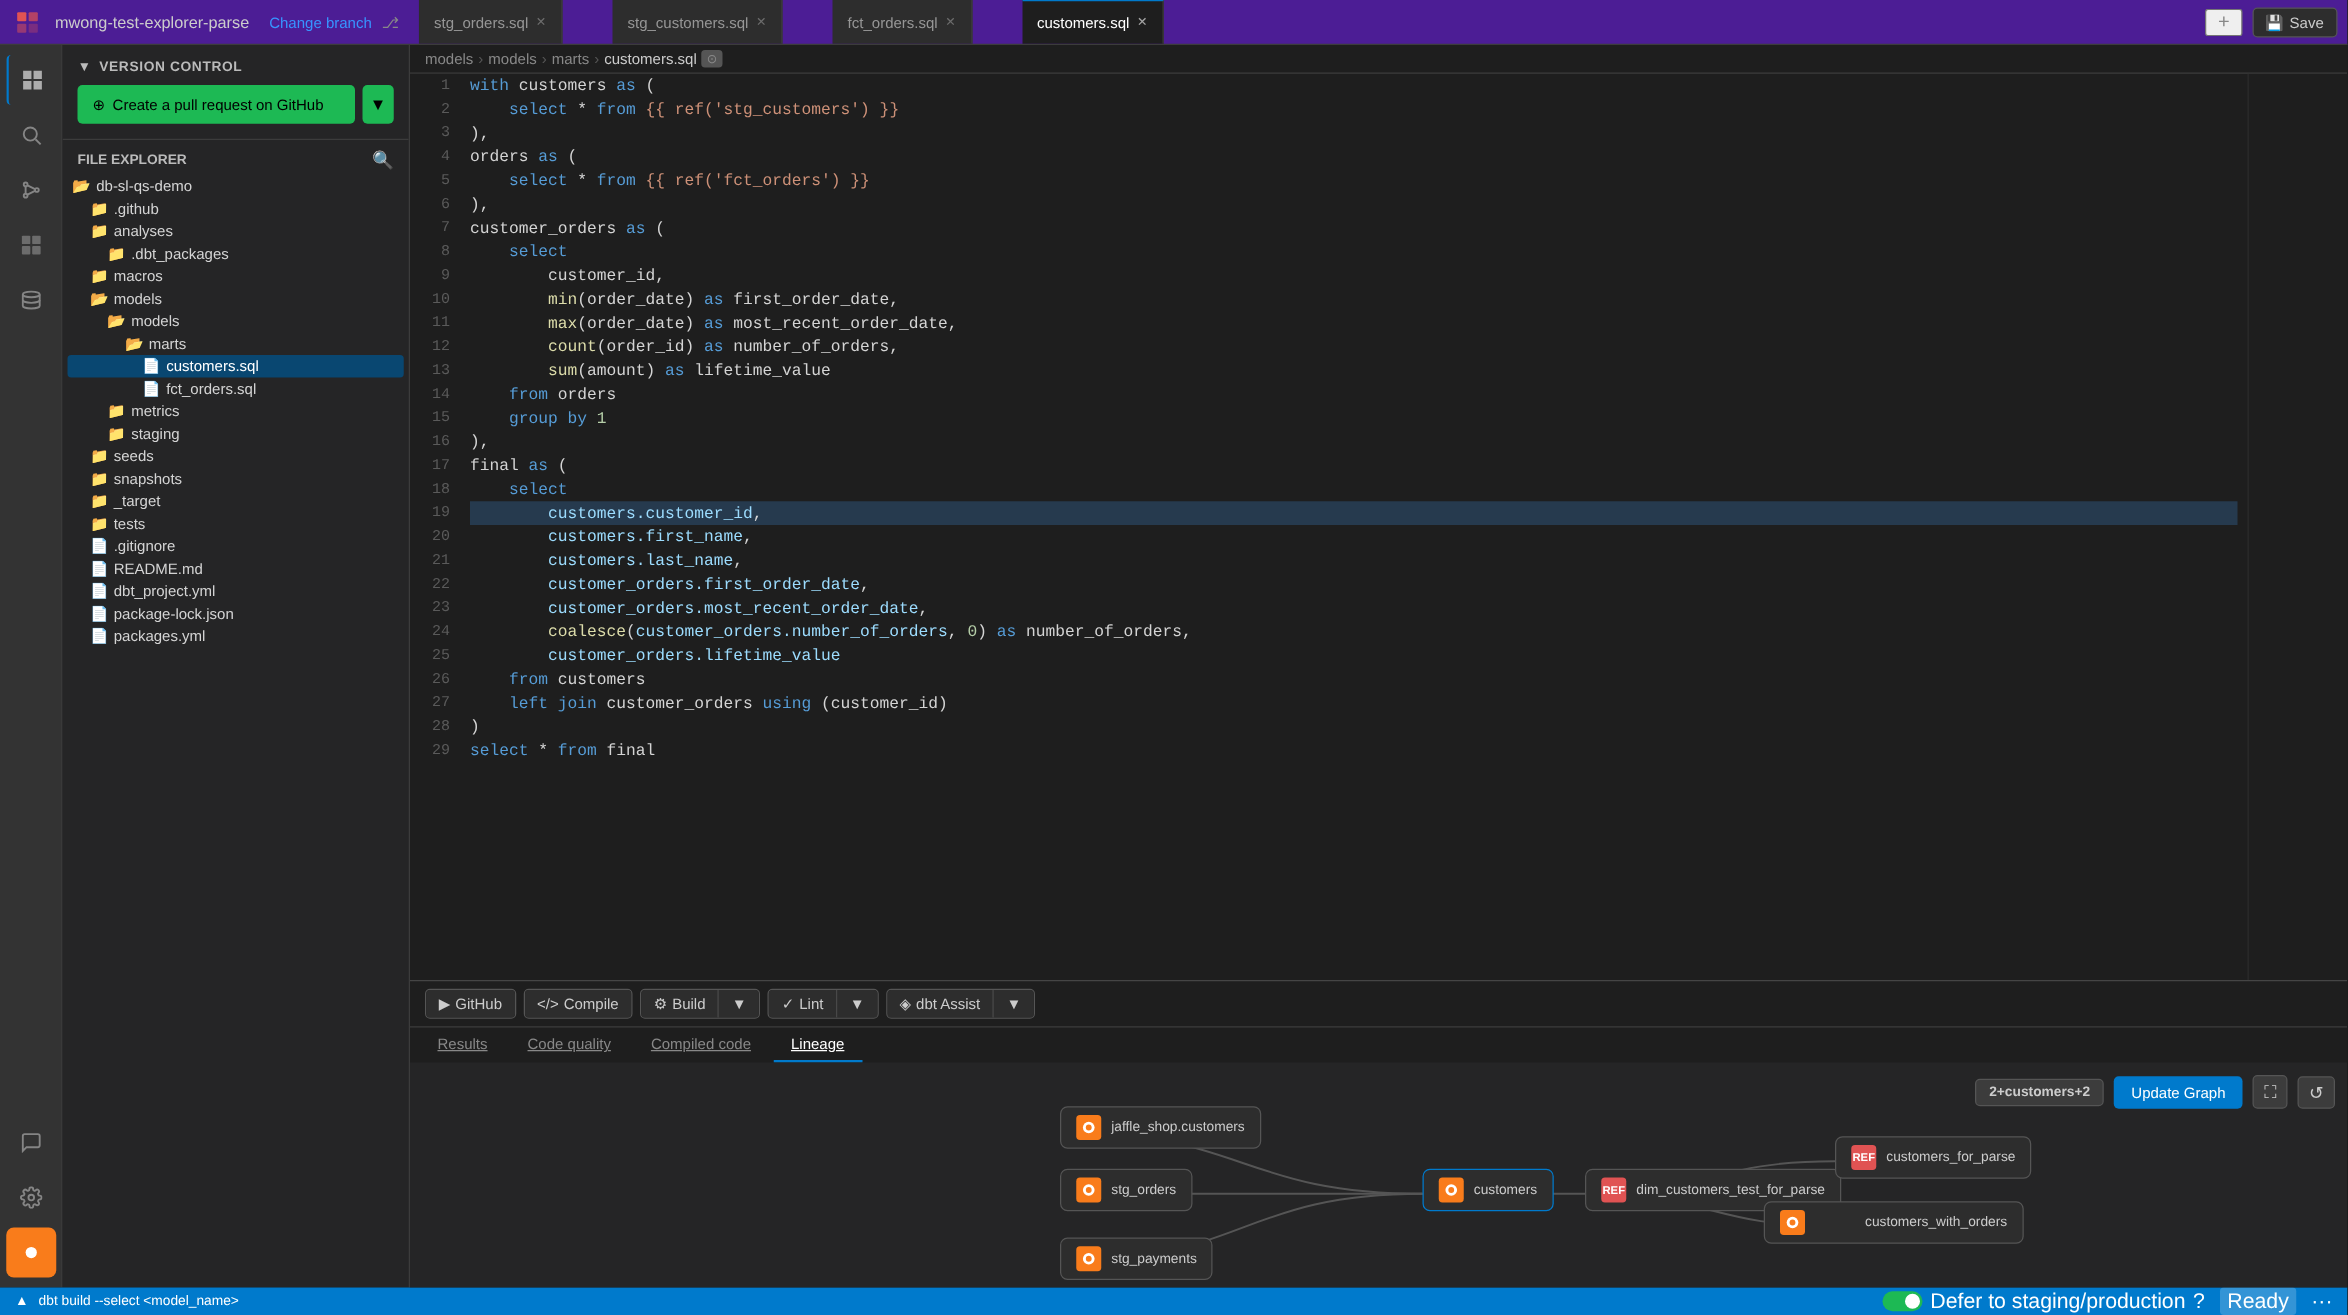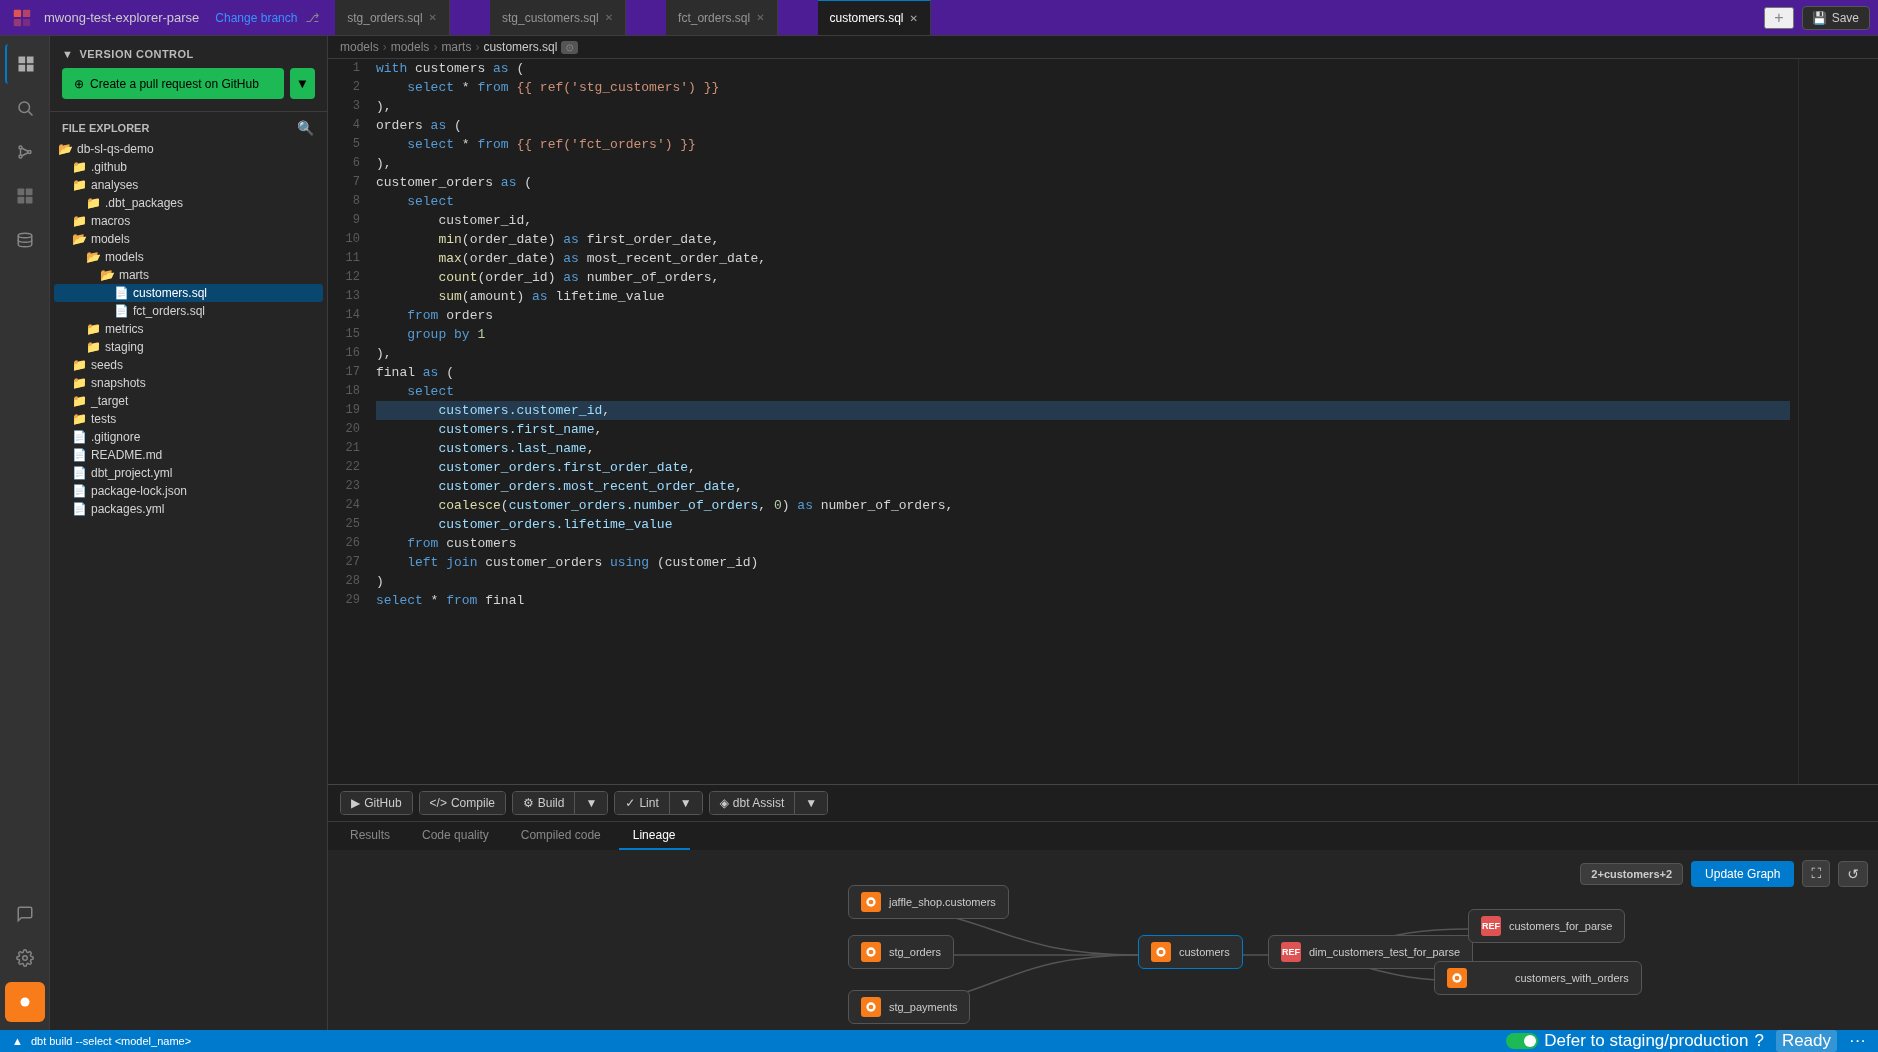--- a/index.html
+++ b/index.html
@@ -71,21 +71,21 @@
 
     
     .bottom-panel { background: #1e1e1e; border-top: 1px solid #454545; flex-shrink: 0; }
     .bottom-toolbar { display: flex; align-items: center; padding: 6px 12px; gap: 6px; border-bottom: 1px solid #3c3c3c; }
     .btn-toolbar { display: flex; align-items: center; gap: 4px; padding: 4px 10px; border: 1px solid #555; border-radius: 4px; background: #2d2d2d; color: #ccc; cursor: pointer; font-size: 12px; }
     .btn-group { display: flex; border: 1px solid #555; border-radius: 4px; overflow: hidden; }
     .btn-group .btn-part { padding: 4px 10px; background: #2d2d2d; color: #ccc; cursor: pointer; font-size: 12px; display: flex; align-items: center; gap: 4px; border: none; }
     .btn-group .divider { width: 1px; background: #555; }
 
     .tab-bar-bottom { display: flex; align-items: center; gap: 4px; padding: 0 8px; }
-    .bottom-tab { padding: 6px 14px; font-size: 12px; color: #888; cursor: pointer; border-bottom: 2px solid transparent; }
+    .bottom-tab { padding: 6px 14px; font-size: 12px; color: #888; cursor: pointer; border-bottom: 2px solid transparent; text-decoration: underline; }
     .bottom-tab.active { color: #fff; border-bottom: 2px solid #007acc; }
 
     
     .lineage-canvas { background: #252526; flex: 1; position: relative; overflow: hidden; min-height: 180px; }
     .lineage-node { position: absolute; background: #2d2d2d; border: 1px solid #555; border-radius: 6px; display: flex; align-items: center; gap: 8px; padding: 6px 12px; font-size: 11px; color: #ccc; cursor: pointer; white-space: nowrap; }
     .lineage-node .node-icon { width: 20px; height: 20px; border-radius: 3px; display: flex; align-items: center; justify-content: center; font-size: 10px; }
     .lineage-node.highlighted { border-color: #007acc; }
 
     
     .lineage-controls { position: absolute; top: 10px; right: 10px; display: flex; align-items: center; gap: 8px; }
@@ -494,21 +494,21 @@
               <span style="font-size:9px;font-weight:bold;color:#fff;">REF</span>
             </div>
             <span style="font-size:11px;">dim_customers_test_for_parse</span>
           </div>
           <div class="lineage-node" style="left: 1140px; top: 59px;">
             <div class="node-icon" style="background:#e05353;">
               <span style="font-size:9px;font-weight:bold;color:#fff;">REF</span>
             </div>
             <span style="font-size:11px;">customers_for_parse</span>
           </div>
-          <div class="lineage-node" style="left: 1106px; top: 111px; gap: 48px;">
+          <div class="lineage-node" style="left: 1083px; top: 111px; gap: 48px;">
             <div class="node-icon" style="background:#f97c1b;">
               <svg width="14" height="14" viewBox="0 0 24 24" fill="#fff">
                 <circle cx="12" cy="12" r="8"></circle>
                 <circle cx="12" cy="12" r="4" fill="#f97c1b"></circle>
               </svg>
             </div>
             <span style="font-size:11px;">customers_with_orders</span>
           </div>
         </div>
     </div>

